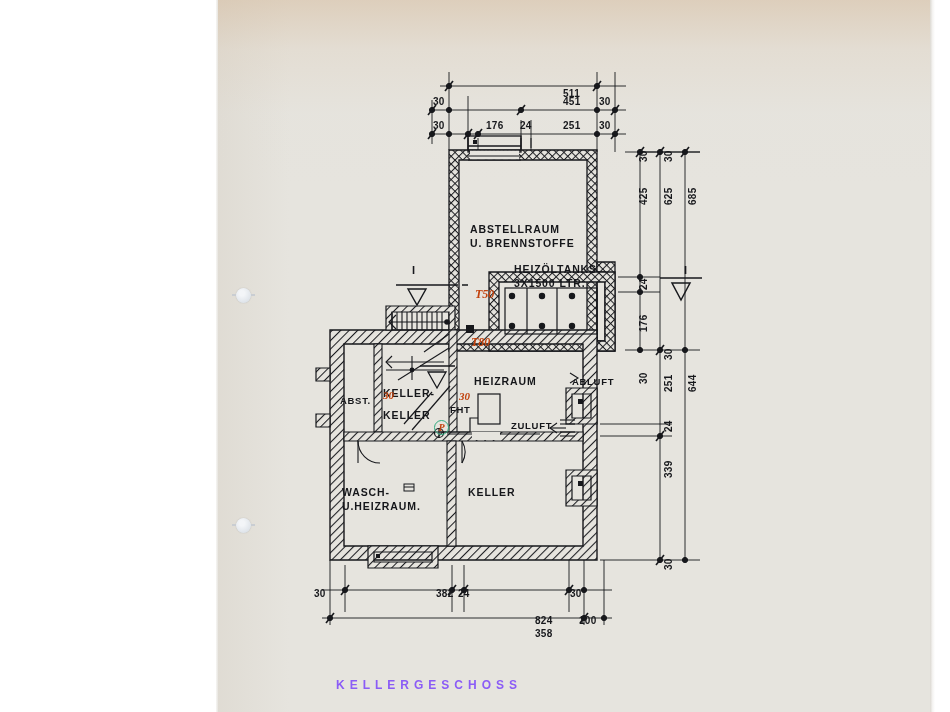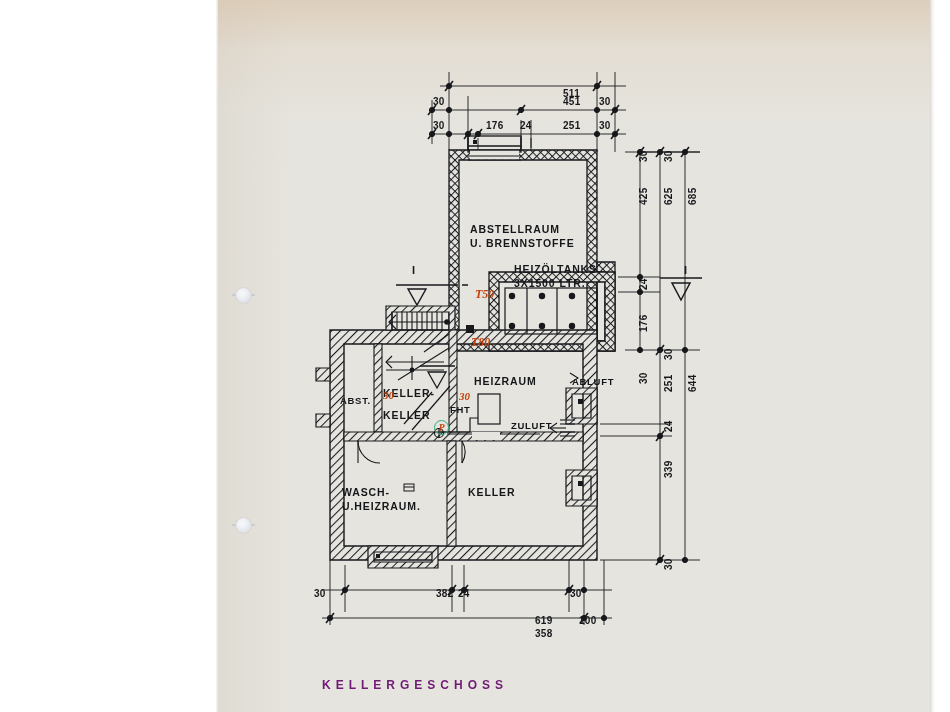--- a/index.html
+++ b/index.html
@@ -76,21 +76,22 @@
     font-size: 12px;
     font-style: italic;
     font-weight: 700;
     white-space: pre;
   }
   #title {
     position:absolute;
     font-size: 12px;
     font-weight: 700;
     letter-spacing: 5px;
-    color:#701a75;
+    color:#8b5cf6;
+    margin-left:14px;
   }
   .secmark { position:absolute; font-size: 11px; font-weight:700; color:#17181c; }
 </style>
 </head>
 <body>
 
 <div id="page">
 
   <div id="sheet-edge-l"></div>
   <div id="sheet"></div>
@@ -469,19 +470,19 @@
   <div class="dim vert" style="left:663px; top:432px;"><span>24</span></div>
   <div class="dim vert" style="left:663px; top:478px;"><span>339</span></div>
   <div class="dim vert" style="left:663px; top:570px;"><span>30</span></div>
 
   <div class="dim" style="left:314px; top:588px;"><span>30</span></div>
   <div class="dim" style="left:420px; top:588px;margin-left:16px;"><span>382</span></div>
   <div class="dim" style="left:458px; top:588px;"><span>24</span></div>
   <div class="dim" style="left:535px; top:588px;margin-top:40px;"><span>358</span></div>
   <div class="dim" style="left:570px; top:588px;"><span>30</span></div>
 
-  <div class="dim" style="left:535px; top:615px;"><span>619</span></div>
+  <div class="dim" style="left:535px; top:615px;"><span>824</span></div>
   <div class="dim" style="left:579px; top:615px;"><span>100</span></div>
 
   <div id="title" style="left:322px; top:678px;"><span>KELLERGESCHOSS</span></div>
 
   </div>
 </div>
 
 </body></html>

